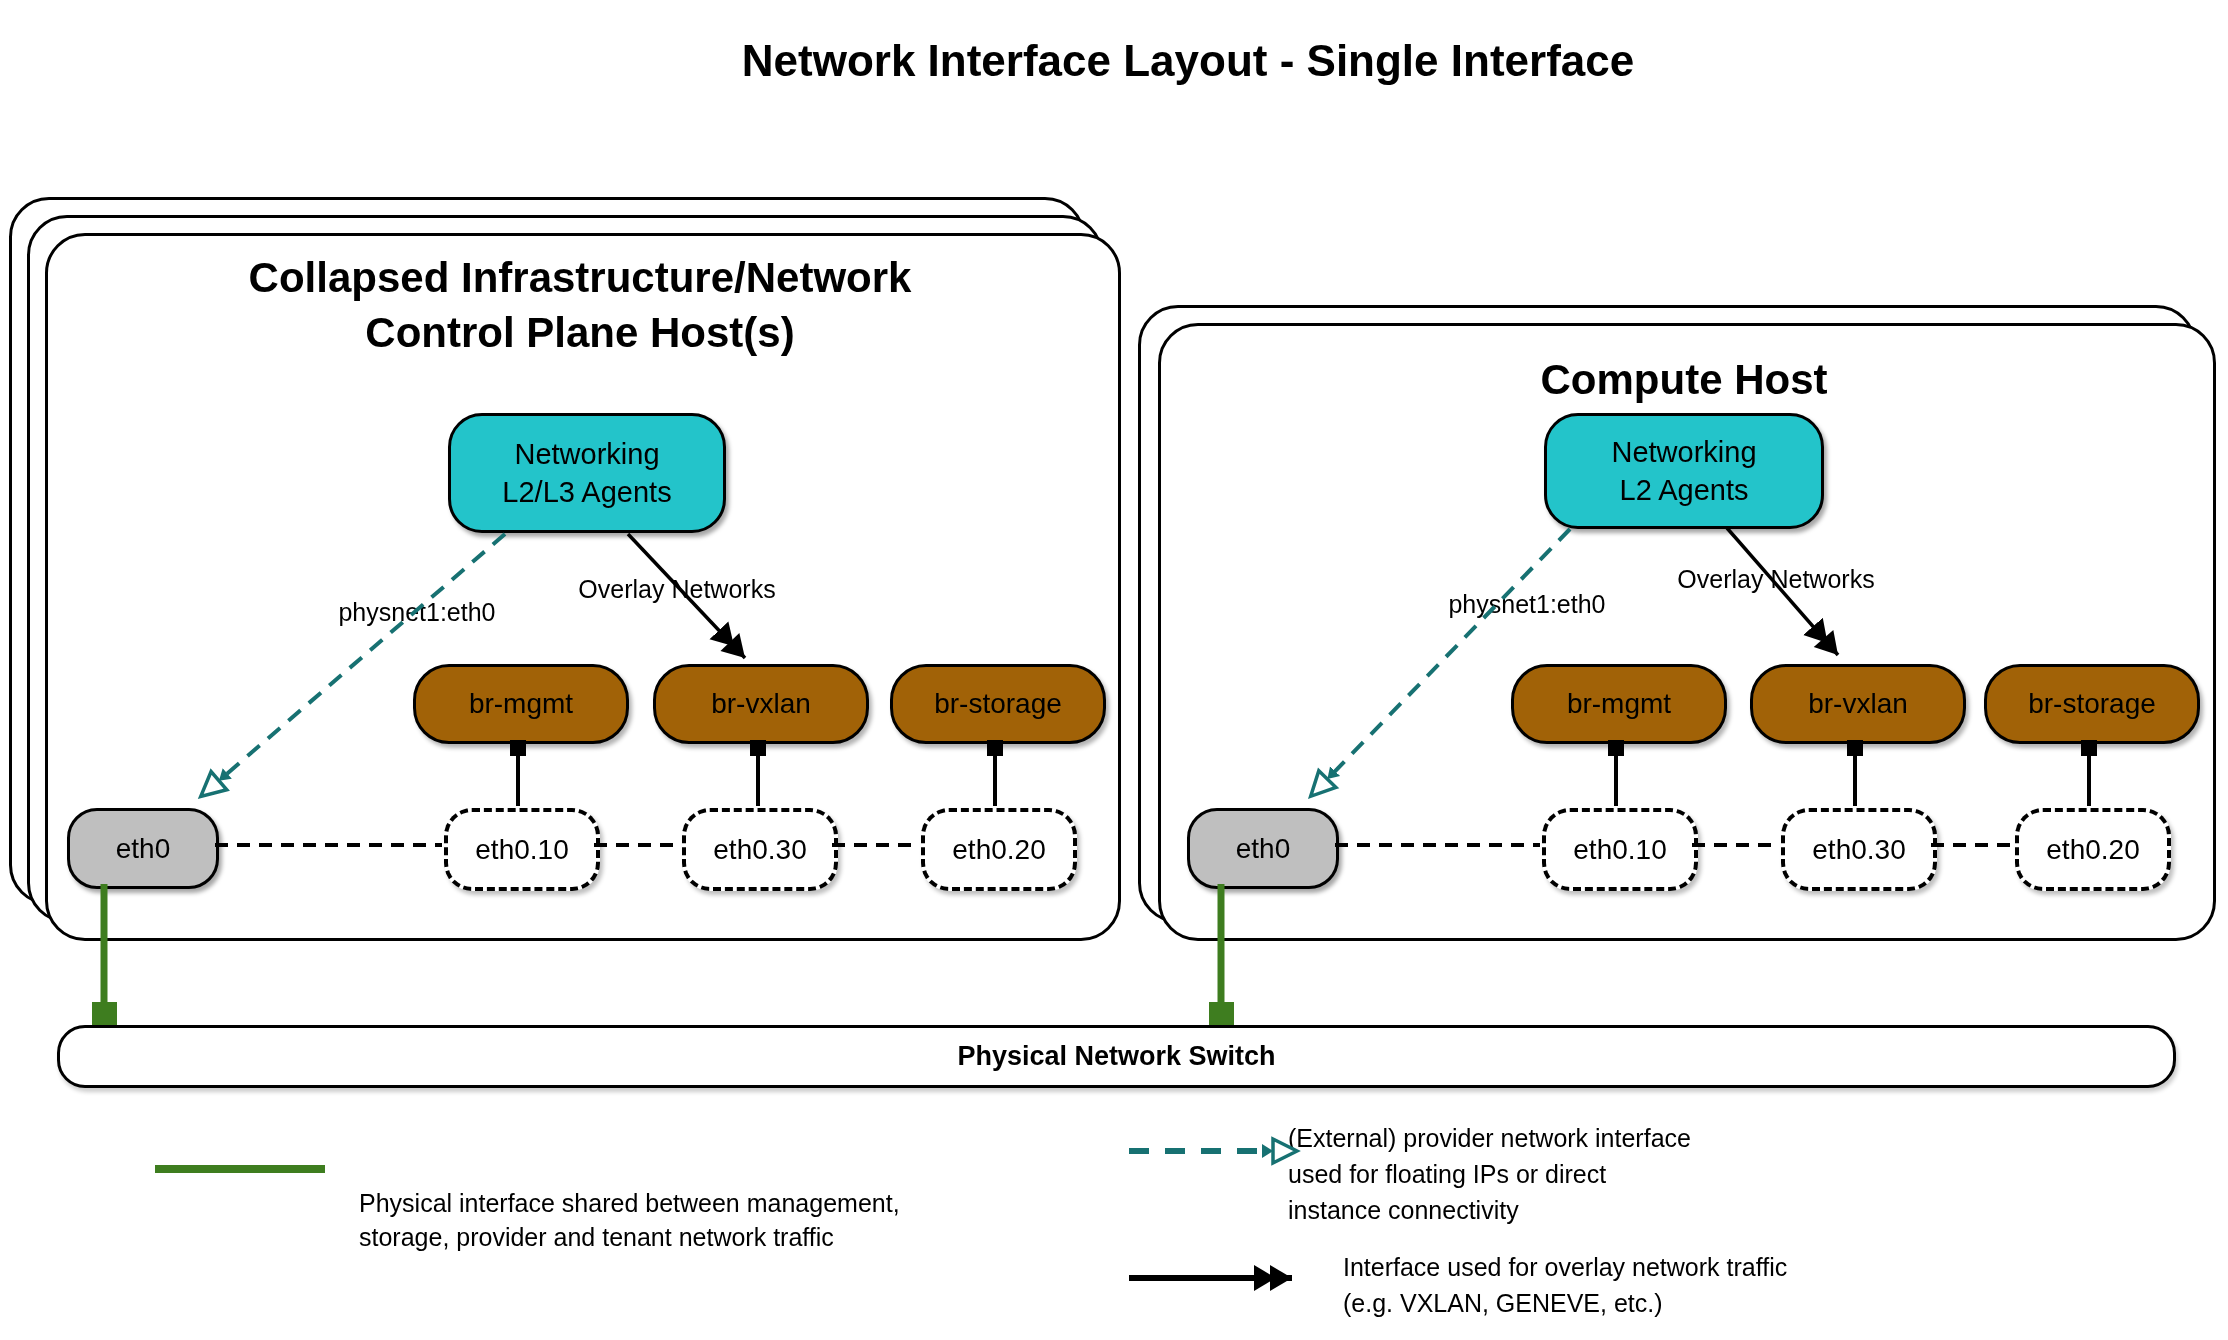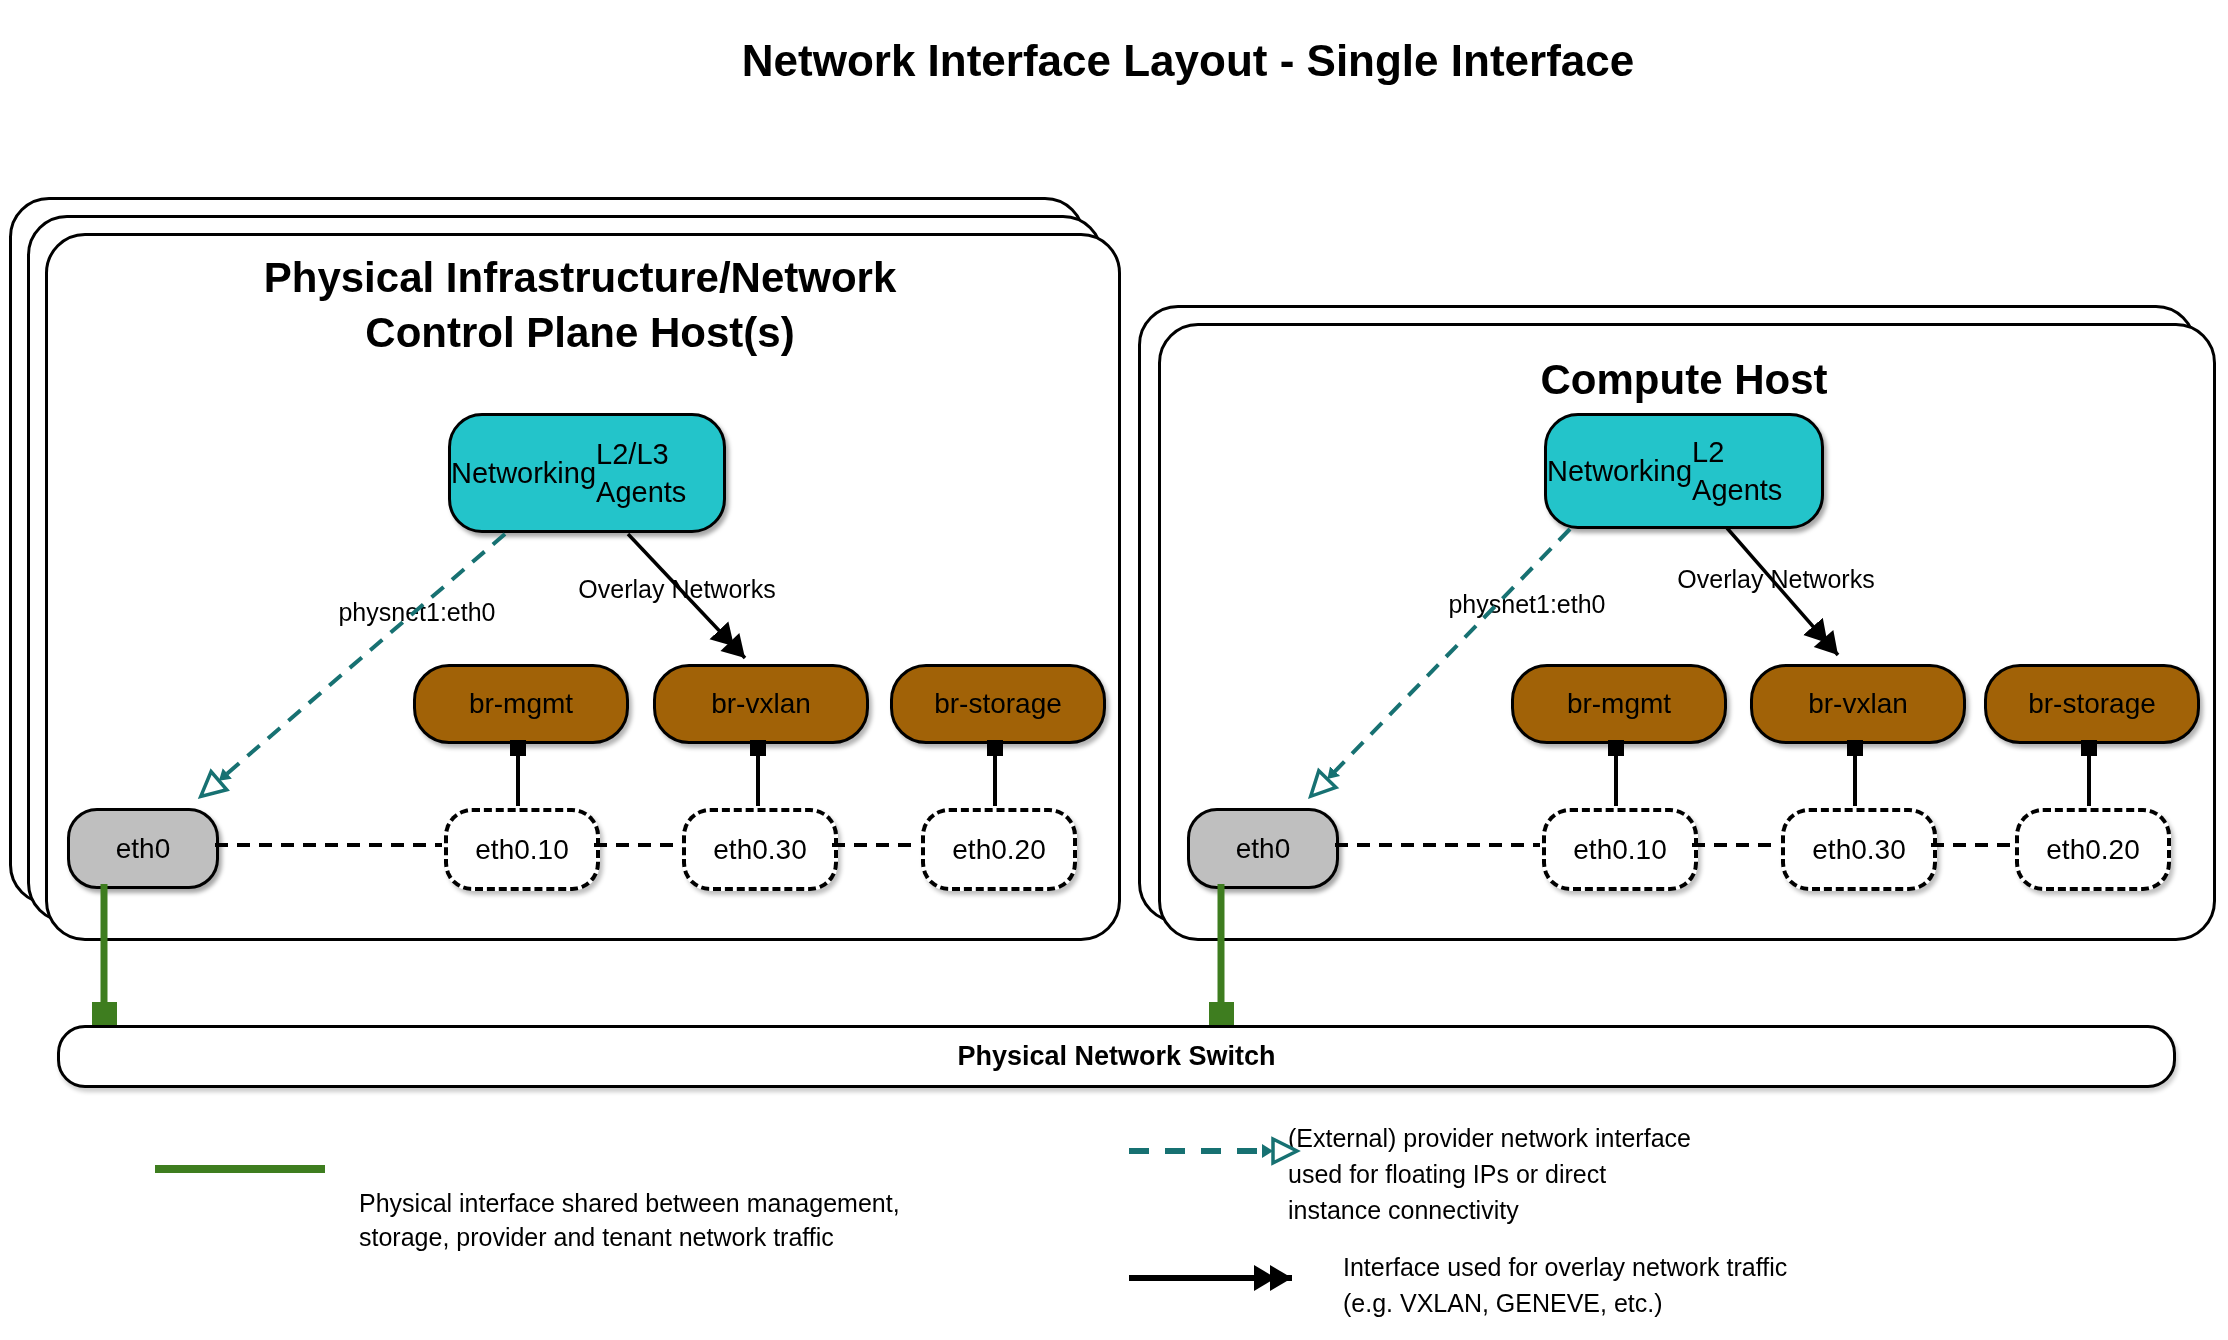--- a/index.html
+++ b/index.html
@@ -3,21 +3,21 @@
 <meta charset="utf-8">
 <style>
   html,body{margin:0;padding:0;background:#fff;}
   .canvas{position:relative;width:2228px;height:1340px;background:#fff;
           font-family:"Liberation Sans","DejaVu Sans",sans-serif;color:#000;overflow:hidden;border-radius:24px;}
   .abs{position:absolute;}
   .main-title{font-size:44px;font-weight:bold;text-align:center;}
   .host-layer{position:absolute;background:#fff;border:3px solid #000;border-radius:40px;}
   .host-title{position:absolute;text-align:center;font-weight:bold;font-size:42px;line-height:55px;z-index:3;}
   .agent{position:absolute;background:#23C4CA;border:3.5px solid #000;border-radius:34px;z-index:3;
-         display:flex;flex-direction:row;align-items:center;justify-content:center;
+         display:flex;flex-direction:column;align-items:center;justify-content:center;
          font-size:29px;line-height:38px;box-shadow:3px 4px 4px rgba(0,0,0,0.35);}
   .pill{position:absolute;background:#a16207;border:3.5px solid #000;border-radius:36px;z-index:3;
         display:flex;align-items:center;justify-content:center;font-size:28px;
         box-shadow:3px 4px 4px rgba(0,0,0,0.3);}
   .vlan{position:absolute;background:#fff;border:4px dashed #000;border-radius:28px;z-index:3;
         display:flex;align-items:center;justify-content:center;font-size:28px;
         box-shadow:3px 4px 4px rgba(0,0,0,0.25);}
   .nic{position:absolute;background:#BFBFBF;border:3.5px solid #000;border-radius:30px;z-index:3;
        display:flex;align-items:center;justify-content:center;font-size:28px;
        box-shadow:3px 4px 4px rgba(0,0,0,0.35);}
@@ -34,21 +34,21 @@
 
 <div class="canvas">
 
   <div class="abs main-title" style="left:648px;top:36px;width:1080px;">Network Interface Layout - Single Interface</div>
 
   <div class="host-layer" style="left:9px;top:197px;width:1070px;height:702px;z-index:1;"></div>
   <div class="host-layer" style="left:27px;top:215px;width:1070px;height:702px;z-index:1;"></div>
   <div class="host-layer" style="left:45px;top:233px;width:1070px;height:702px;z-index:2;"></div>
 
   <div class="host-title" style="left:95px;top:250px;width:970px;">
-    <div>Physical Infrastructure/Network</div>
+    <div>Collapsed Infrastructure/Network</div>
     <div>Control Plane Host(s)</div>
   </div>
 
   <div class="agent" style="left:448px;top:413px;width:272px;height:114px;">
     <div>Networking</div>
     <div>L2/L3 Agents</div>
   </div>
 
   <div class="edge-label" style="left:217px;top:598px;width:400px;">physnet1:eth0</div>
   <div class="edge-label" style="left:477px;top:575px;width:400px;">Overlay Networks</div>

